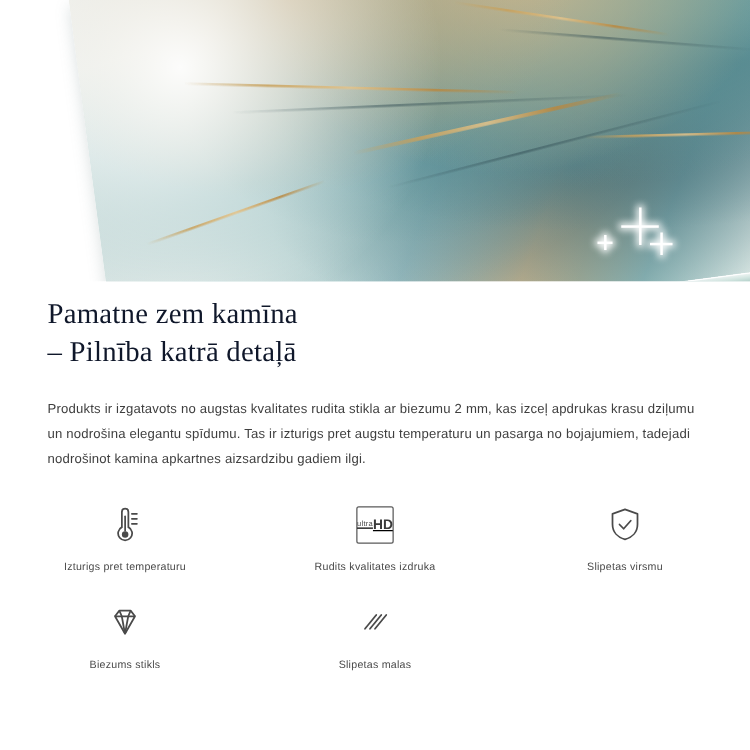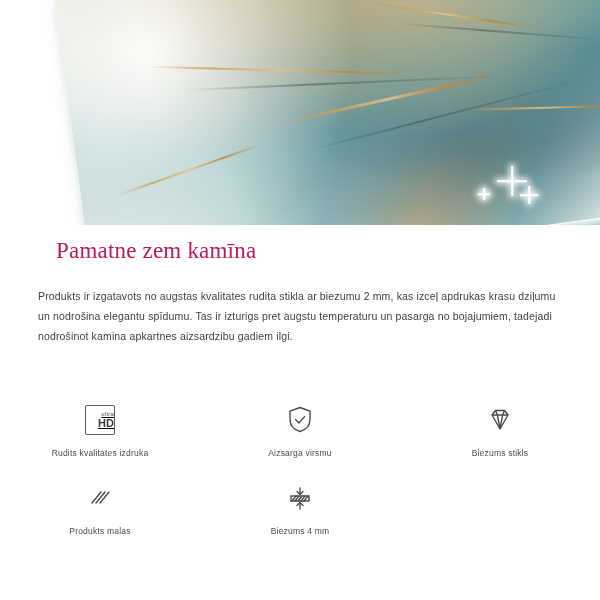--- a/index.html
+++ b/index.html
@@ -116,26 +116,26 @@
 
   
   .content {
     position: absolute;
     left: 0;
     top: 225px;
     width: 600px;
   }
   .headline {
     margin: 0;
-    padding: 10px 38px 0 56px;
+    padding: 10px 38px 0 38px;
     font-family: "Liberation Serif", serif;
     font-weight: 400;
     font-size: 23px;
     line-height: 31px;
-    color: #be185d;
+    color: #0f172a;
     letter-spacing: 0.2px;
   }
   .headline .line2 { display: block; }
   .body-text {
     margin: 0;
     padding: 20px 38px 0 38px;
     font-size: 10.5px;
     line-height: 20px;
     color: #3f3f3f;
     letter-spacing: 0.15px;
@@ -172,22 +172,22 @@
     color: #4a4a4a;
     text-align: center;
     letter-spacing: 0.2px;
   }
   .ultrahd-box {
     width: 28px;
     height: 28px;
     border: 1.5px solid #5a5a5a;
     border-radius: 2px;
     display: flex;
-    flex-direction: column;
-    align-items: flex-end;
+    flex-direction: row;
+    align-items: center;
     justify-content: center;
     line-height: 1;
     text-decoration: underline;
   }
   .ultrahd-box .u-small {
     font-size: 6px;
     color: #4a4a4a;
     letter-spacing: 0.2px;
   }
   .ultrahd-box .u-big {
@@ -219,45 +219,59 @@
 
     </div>
     <div class="sparkle s1"></div>
     <div class="sparkle s2"></div>
     <div class="sparkle s3"></div>
   </div>
 
   <div class="content">
     <h1 class="headline">
       <span>Pamatne zem kamīna</span>
+      <span class="line2">– Pilnība katrā detaļā</span>
     </h1>
     <p class="body-text">Produkts ir izgatavots no augstas kvalitates rudita stikla ar biezumu 2 mm, kas izceļ apdrukas krasu dziļumu un nodrošina elegantu spīdumu. Tas ir izturigs pret augstu temperaturu un pasarga no bojajumiem, tadejadi nodrošinot kamina apkartnes aizsardzibu gadiem ilgi.</p>
   </div>
 
   <div class="features">
 
+    <div class="feature">
+      <div class="feature-icon">
+        <svg width="40" height="40" viewBox="0 0 40 40" fill="none" stroke="#4a4a4a" stroke-width="1.4" stroke-linecap="round">
+          <path d="M17.5 9.5a2.6 2.6 0 0 1 5.2 0v12.2a5.6 5.6 0 1 1-5.2 0z"></path>
+          <line x1="20.1" y1="13" x2="20.1" y2="24.5"></line>
+          <circle cx="20.1" cy="27.5" r="2.6" fill="#4a4a4a" stroke="none"></circle>
+          <line x1="25.5" y1="11" x2="29.5" y2="11"></line>
+          <line x1="25.5" y1="15" x2="29.5" y2="15"></line>
+          <line x1="25.5" y1="19" x2="29.5" y2="19"></line>
+        </svg>
+      </div>
+      <div class="feature-label">Izturigs pret temperaturu</div>
+    </div>
 
     <div class="feature">
       <div class="feature-icon">
         <div class="ultrahd-box">
           <span class="u-small">ultra</span>
           <span class="u-big">HD</span>
         </div>
       </div>
       <div class="feature-label">Rudits kvalitates izdruka</div>
     </div>
 
     <div class="feature">
       <div class="feature-icon">
         <svg width="40" height="40" viewBox="0 0 40 40" fill="none" stroke="#4a4a4a" stroke-width="1.4" stroke-linecap="round" stroke-linejoin="round">
           <path d="M20 7.5l10 3.6v8.2c0 6.3-4.2 10.6-10 12.2-5.8-1.6-10-5.9-10-12.2v-8.2z"></path>
           <polyline points="15.6,19.6 18.9,23 24.6,16.6"></polyline>
         </svg>
       </div>
-      <div class="feature-label">Aizsarga virsmu</div>
+      <div class="feature-label">Slipetas virsmu</div>
     </div>
 
     <div class="feature">
       <div class="feature-icon">
         <svg width="40" height="40" viewBox="0 0 40 40" fill="none" stroke="#4a4a4a" stroke-width="1.4" stroke-linejoin="round">
           <polygon points="12,15 28,15 20,29"></polygon>
           <polyline points="12,15 15.5,10.5 24.5,10.5 28,15"></polyline>
           <line x1="15.5" y1="10.5" x2="17.4" y2="15"></line>
           <line x1="24.5" y1="10.5" x2="22.6" y2="15"></line>
           <line x1="17.4" y1="15" x2="20" y2="29"></line>
@@ -268,35 +282,18 @@
     </div>
 
     <div class="feature">
       <div class="feature-icon">
         <svg width="40" height="40" viewBox="0 0 40 40" fill="none" stroke="#4a4a4a" stroke-width="1.4" stroke-linecap="round">
           <line x1="12" y1="25" x2="21" y2="14"></line>
           <line x1="16" y1="25" x2="25" y2="14"></line>
           <line x1="20" y1="25" x2="29" y2="14"></line>
         </svg>
       </div>
-      <div class="feature-label">Produkts malas</div>
-    </div>
-
-    <div class="feature">
-      <div class="feature-icon">
-        <svg width="40" height="40" viewBox="0 0 40 40" fill="none" stroke="#4a4a4a" stroke-width="1.4" stroke-linecap="round">
-          <line x1="20" y1="10" x2="20" y2="16"></line>
-          <polyline points="17,13.5 20,16.5 23,13.5" fill="none"></polyline>
-          <rect x="11" y="18" width="18" height="5"></rect>
-          <line x1="12" y1="23" x2="16" y2="18"></line>
-          <line x1="15" y1="23" x2="19" y2="18"></line>
-          <line x1="18" y1="23" x2="22" y2="18"></line>
-          <line x1="21" y1="23" x2="25" y2="18"></line>
-          <line x1="24" y1="23" x2="28" y2="18"></line>
-          <line x1="20" y1="25" x2="20" y2="31"></line>
-          <polyline points="17,27.5 20,24.5 23,27.5" fill="none"></polyline>
-        </svg>
-      </div>
-      <div class="feature-label">Biezums 4 mm</div>
-    </div>
+      <div class="feature-label">Slipetas malas</div>
+    </div>
+
 
   </div>
 </div>
 
 </body></html>

